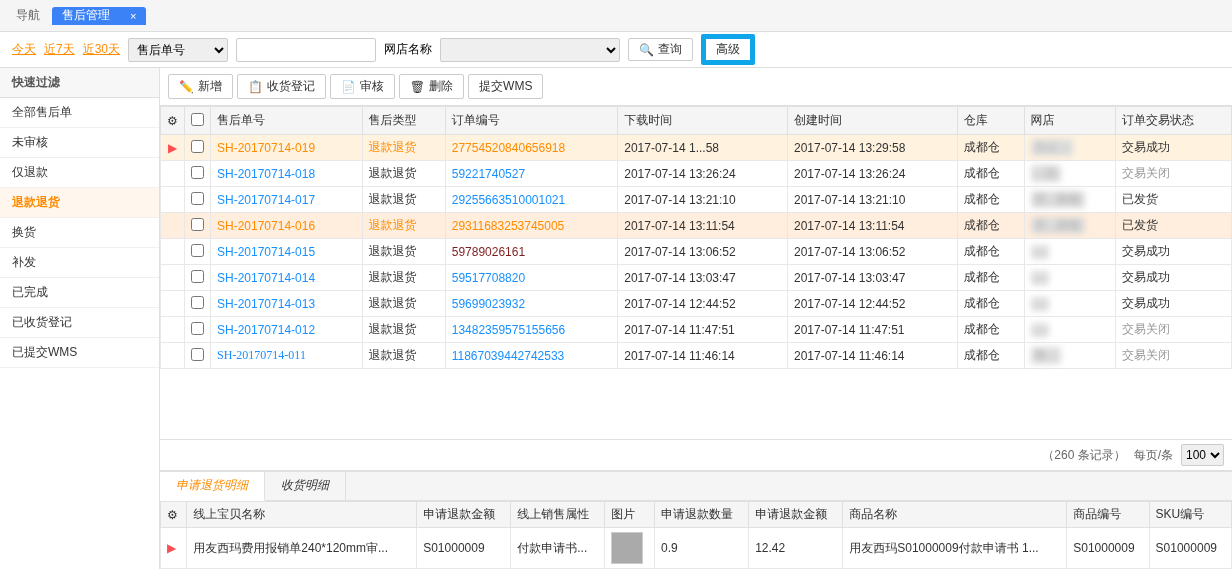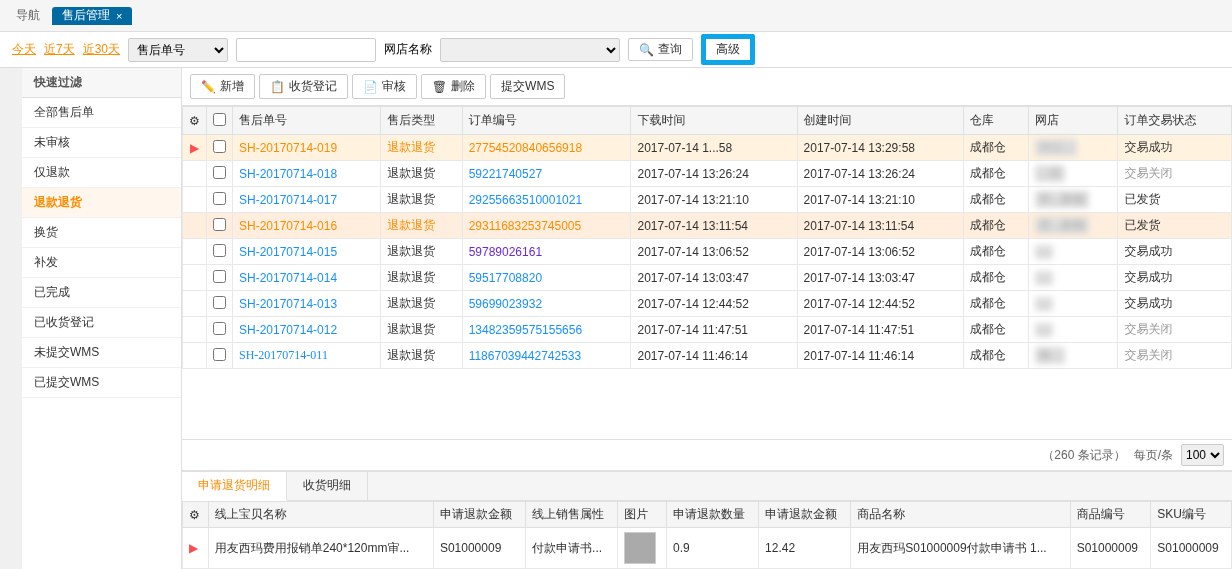--- a/index.html
+++ b/index.html
@@ -17,25 +17,25 @@
     }
     .nav-home {
       color: #666;
       font-size: 12px;
       cursor: pointer;
       padding: 0 8px;
     }
     .nav-tab {
       display: flex;
       align-items: center;
-      background: #0369a1;
+      background: #3b82f6;
       color: white;
       padding: 4px 10px;
       border-radius: 3px 3px 0 0;
-      gap: 6px;
+      gap: 20px;
       height: 18px;
       cursor: pointer;
     }
     .nav-tab .close-btn {
       font-size: 11px;
       cursor: pointer;
     }
 
     
     .search-bar {
@@ -88,21 +88,20 @@
       border-radius: 2px;
       padding: 2px 10px;
       cursor: pointer;
       color: #333;
     }
 
     
     .main-layout {
       display: flex;
       height: calc(569px - 68px);
-      padding-left: 22px;
     }
 
     
     .sidebar {
       width: 160px;
       background: white;
       border-right: 1px solid #e0e0e0;
       flex-shrink: 0;
     }
     .sidebar-header {
@@ -205,20 +204,21 @@
     .bottom-tab-bar {
       display: flex;
       border-bottom: 1px solid #e0e0e0;
       background: #f5f5f5;
     }
     .bottom-tab {
       padding: 5px 16px;
       cursor: pointer;
       border-right: 1px solid #e0e0e0;
       color: #333;
+      font-style: italic;
     }
     .bottom-tab.active {
       background: white;
       border-bottom: 2px solid white;
       margin-bottom: -1px;
       color: #ff8c00;
     }
     .bottom-content {
       overflow: auto;
       max-height: 120px;
@@ -295,21 +295,20 @@
   <div class="sidebar">
     <div class="sidebar-header">快速过滤</div>
     <div class="sidebar-item">全部售后单</div>
     <div class="sidebar-item">未审核</div>
     <div class="sidebar-item">仅退款</div>
     <div class="sidebar-item active">退款退货</div>
     <div class="sidebar-item">换货</div>
     <div class="sidebar-item">补发</div>
     <div class="sidebar-item">已完成</div>
     <div class="sidebar-item">已收货登记</div>
-    <div class="sidebar-item">未提交WMS</div>
     <div class="sidebar-item">已提交WMS</div>
   </div>
 
   <div class="content-area">
 
     <div class="toolbar">
       <button class="toolbar-btn">
         <span>✏️</span>
         <span>新增</span>
       </button>
@@ -393,21 +392,21 @@
     <td>2017-07-14 13:11:54</td>
     <td>成都仓</td>
     <td><span class="blurred">苏...旗舰</span></td>
     <td style="color:#333;">已发货</td>
   </tr>
             <tr>
     <td style="color:#ff4d4f;text-align:center;"></td>
     <td class="checkbox-col"><input type="checkbox" style=""></td>
     <td style="color:#1890ff;">SH-20170714-015</td>
     <td style="color:#333;">退款退货</td>
-    <td style="color:#6d28d9;">59789026161</td>
+    <td style="color:#7f1d1d;">59789026161</td>
     <td>2017-07-14 13:06:52</td>
     <td>2017-07-14 13:06:52</td>
     <td>成都仓</td>
     <td><span class="blurred">...</span></td>
     <td style="color:#333;">交易成功</td>
   </tr>
             <tr>
     <td style="color:#ff4d4f;text-align:center;"></td>
     <td class="checkbox-col"><input type="checkbox" style=""></td>
     <td style="color:#1890ff;">SH-20170714-014</td>

